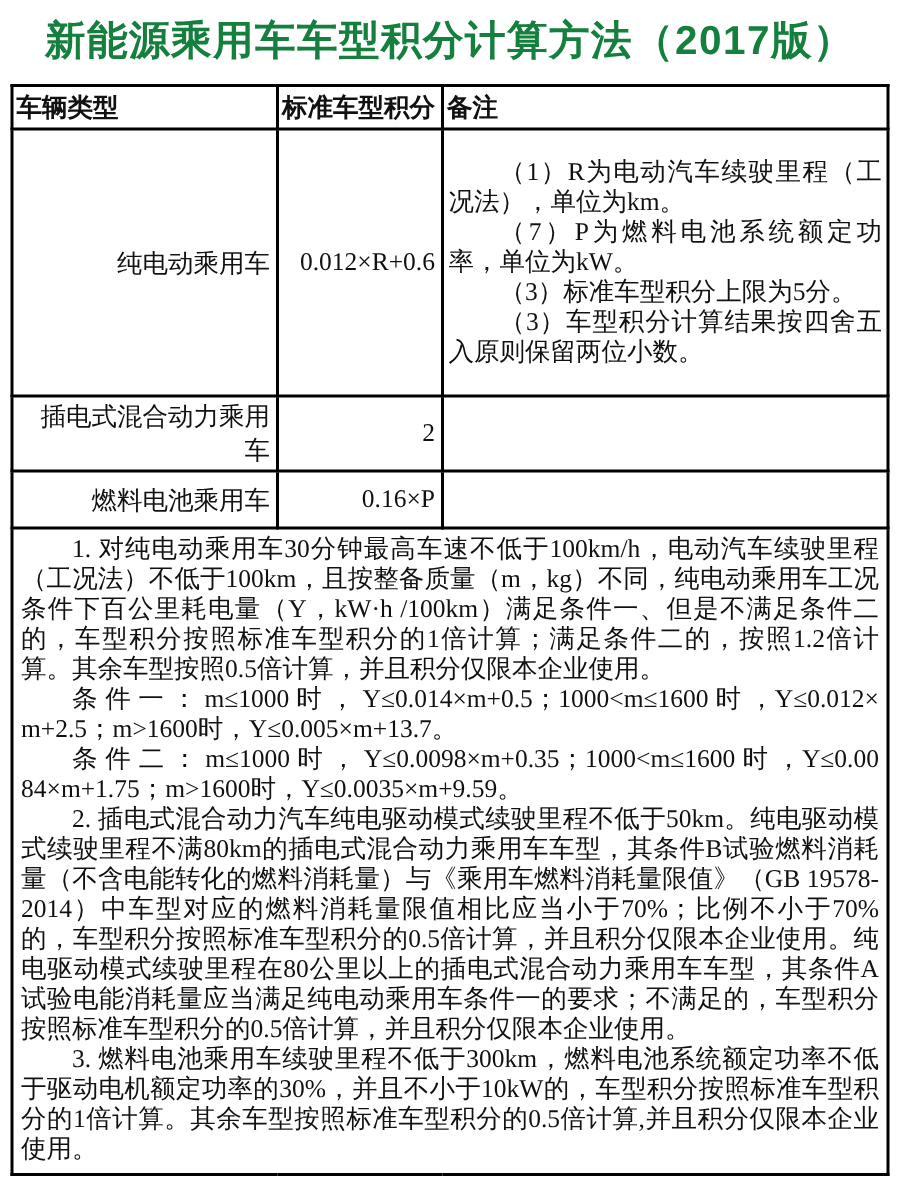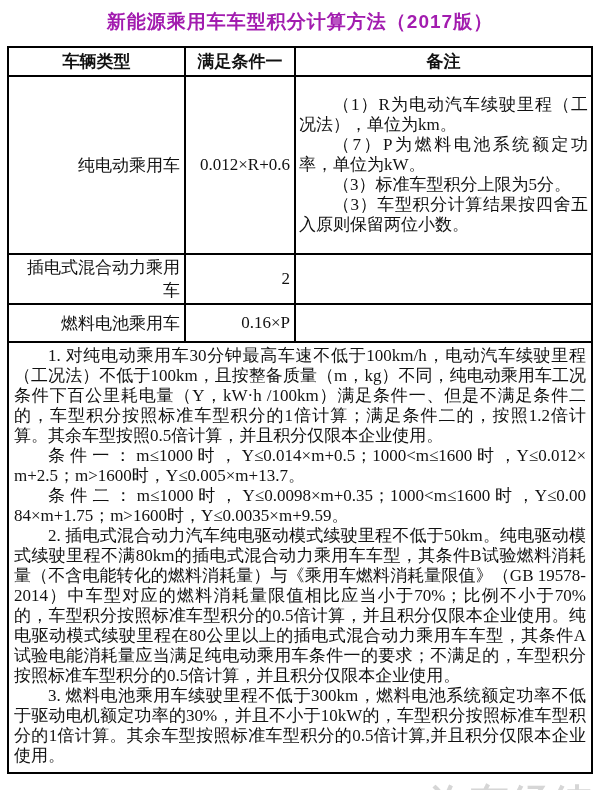--- a/index.html
+++ b/index.html
@@ -8,43 +8,43 @@
     width: 600px; height: 790px;
     background: #ffffff;
     color: #111111;
     font-family: "Liberation Serif", "DejaVu Serif", serif;
     overflow: hidden;
   }
   .page { position: relative; width: 600px; height: 790px; }
 
   h1.doc-title {
     font-family: "Liberation Sans", "DejaVu Sans", sans-serif;
-    font-size: 19px;
+    font-size: 27px;
     font-weight: bold;
     text-align: center;
     margin: 9px 0 11px 0;
     letter-spacing: 1px;
-    color: #a21caf;
+    color: #15803d;
   }
 
   table.points-table {
     border-collapse: collapse;
     table-layout: fixed;
     width: 584px;
     margin: 0 auto;
   }
   .points-table th, .points-table td {
     border: 2px solid #000000;
     font-size: 17px;
     padding: 1px 4px;
   }
   .points-table th {
     height: 26px;
     font-weight: bold;
-    text-align: center;
+    text-align: left;
     padding: 2px;
   }
   td.cell-type, td.cell-score {
     vertical-align: middle;
     text-align: right;
   }
   td.cell-remarks { vertical-align: top; padding: 18px 3px; }
   .cell-remarks p {
     margin: 0;
     text-indent: 2em;
@@ -108,21 +108,21 @@
 
   <table class="points-table">
     <colgroup>
       <col style="width:177px">
       <col style="width:110px">
       <col style="width:297px">
     </colgroup>
     <thead>
       <tr>
         <th>车辆类型</th>
-        <th>满足条件一</th>
+        <th>标准车型积分</th>
         <th>备注</th>
       </tr>
     </thead>
     <tbody>
       <tr>
         <td class="cell-type">纯电动乘用车</td>
         <td class="cell-score">0.012×R+0.6</td>
         <td class="cell-remarks">
           <p>（1）R为电动汽车续驶里程（工况法），单位为km。</p>
           <p>（7）P为燃料电池系统额定功率，单位为kW。</p>

